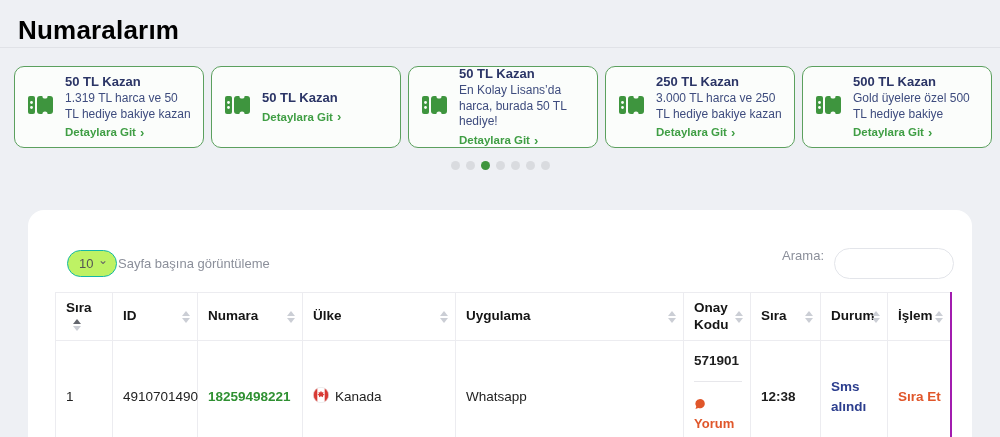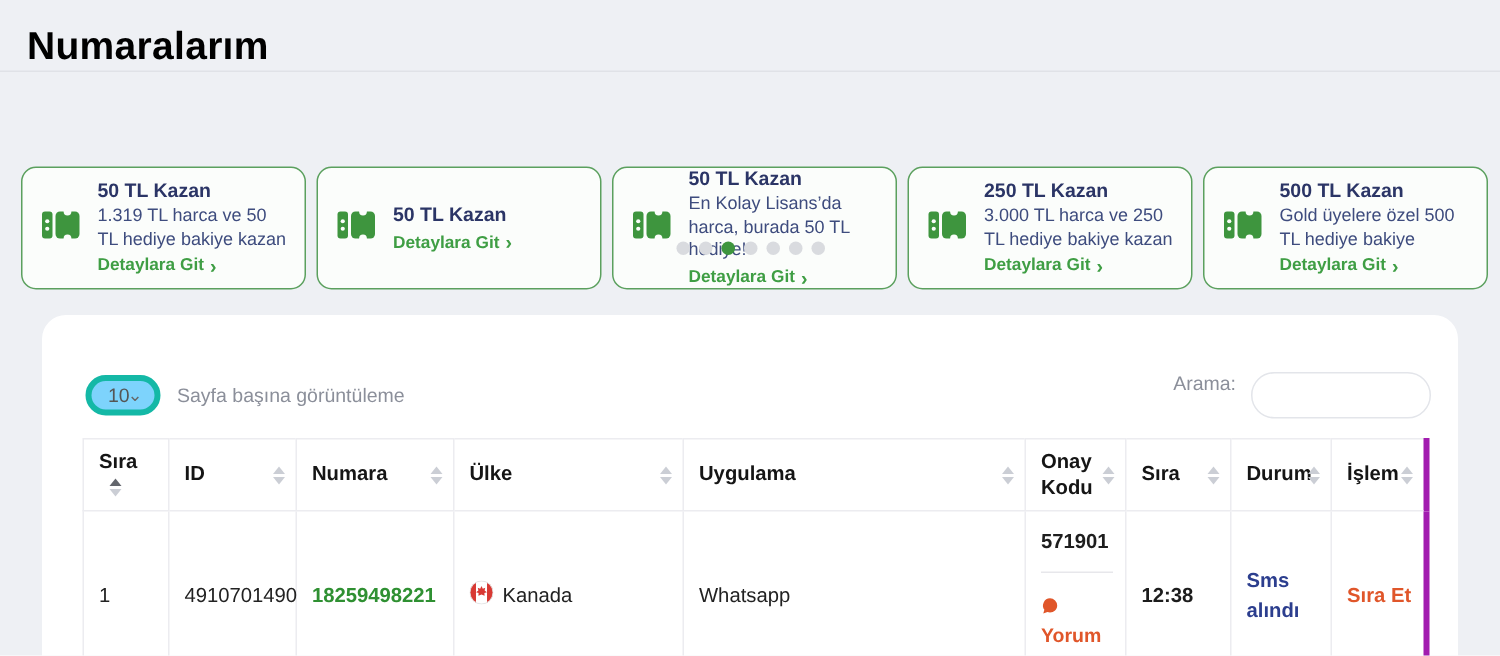--- a/index.html
+++ b/index.html
@@ -14,21 +14,21 @@
   .page-title {
     position:absolute; left:18px; top:15px;
     font-size:26px; font-weight:700; color:#000000; letter-spacing:.2px;
   }
   .title-divider {
     position:absolute; left:0; right:0; top:47px; height:1px; background:#e0e2e7;
   }
   
   .cards {
     position:absolute; left:14px; right:8px; top:66px;
-    display:flex; gap:7px;margin-top:45px;
+    display:flex; gap:7px;
   }
   .promo-card {
     flex:1; height:82px;
     background:#fbfdfb;
     border:1px solid #5ba05e;
     border-radius:10px;
     display:flex; align-items:center; gap:10px;
     padding:8px 10px 8px 12px;
   }
   .promo-icon { flex:0 0 28px; }
@@ -48,22 +48,22 @@
   .dot { width:9px; height:9px; border-radius:50%; background:#d9dbdf; cursor:pointer; }
   .dot.active { background:#3e953e; }
   
   .panel {
     position:absolute; left:28px; top:210px; width:944px; height:260px;
     background:#fff; border-radius:16px 16px 0 0;
   }
   
   .controls { position:absolute; left:27px; right:18px; top:40px; height:30px; }
   .select-wrap {
-    position:absolute; left:2px; top:0; width:50px; height:27px;
-    border:4px solid #14b8a6; border-radius:14px; background:#7dd3fc;
+    position:absolute; left:12px; top:0; width:50px; height:27px;
+    border:1px solid #14b8a6; border-radius:14px; background:#bef264;
   }
   .select-wrap select {
     -webkit-appearance:none; appearance:none;
     width:100%; height:100%; border:none; background:transparent;
     font-family:inherit; font-size:13px; color:#555;
     padding-left:11px; outline:none; cursor:pointer;
   }
   .select-wrap .caret {
     position:absolute; right:8px; top:2px; font-size:12px; color:#666; pointer-events:none;
   }
@@ -83,21 +83,21 @@
   table.numbers {
     position:absolute; left:27px; top:82px;
     border-collapse:collapse; table-layout:fixed; width:895px;
     border-top:1px solid #ececf0;
   }
   .numbers th, .numbers td {
     border-left:1px solid #ececf0;
     text-align:left; padding:0 6px 0 10px;
     font-size:13.5px;
   }
-  .numbers th:last-child, .numbers td:last-child { border-right:4px solid #a21caf; }
+  .numbers th:last-child, .numbers td:last-child { border-right:2px solid #a21caf; }
   .numbers th {
     height:48px; font-weight:700; color:#151515;
     border-bottom:1px solid #ececf0; position:relative; cursor:pointer;
     line-height:1.25;
   }
   .numbers td { height:92px; border-bottom:1px solid #ececf0; font-weight:500; color:#222; vertical-align:middle; }
   
   .sort { position:absolute; right:7px; top:50%; transform:translateY(-50%);
           display:flex; flex-direction:column; gap:2px; }
   th.col-sira .sort { position:static; transform:none; display:inline-flex; vertical-align:middle; margin-left:7px; }

